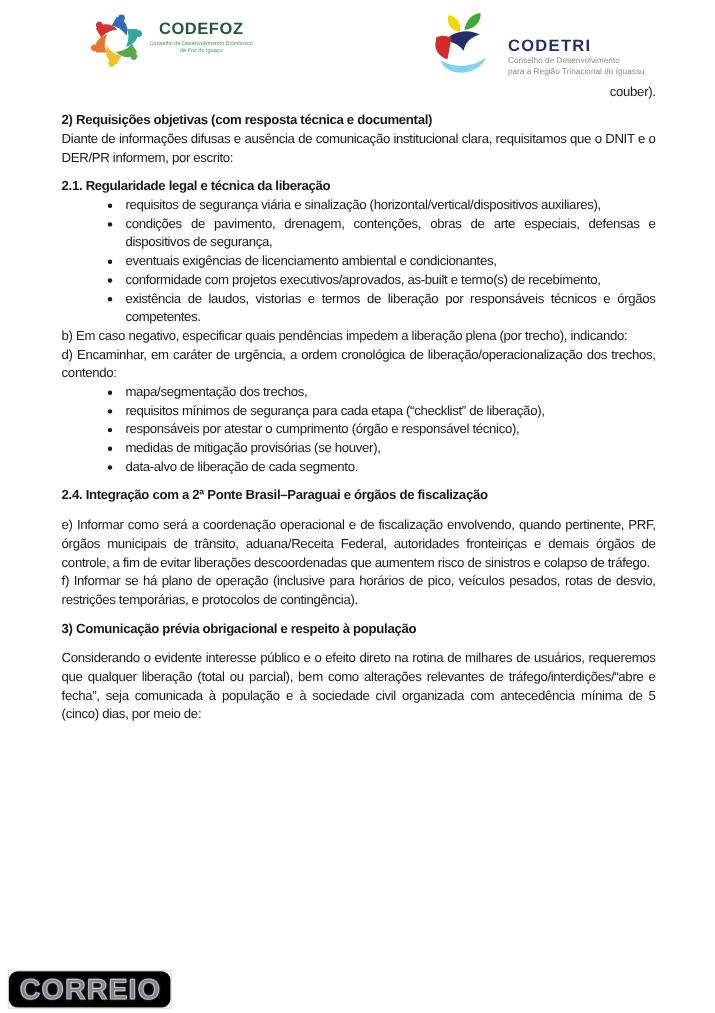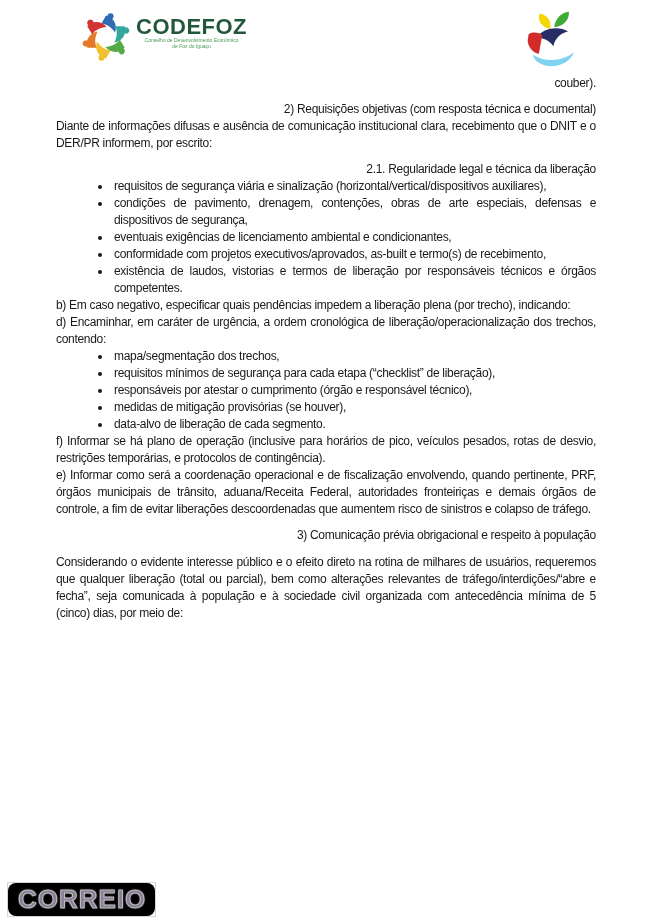--- a/index.html
+++ b/index.html
@@ -13,38 +13,38 @@
     color: #191919;
   }
   
   .logos {
     display: flex; justify-content: space-between; align-items: flex-start;
     padding: 10px 64px 0 78px; height: 62px;
   }
   .logo { display: flex; align-items: flex-start; }
   .codefoz-text { margin-left: 2px; padding-top: 7px; text-align: center; }
   .codefoz-name {
-    font-size: 22px; font-weight: 800; letter-spacing: 0.5px;
+    font-size: 15px; font-weight: 800; letter-spacing: 0.5px;
     color: #23573c; line-height: 20px;
   }
   .codefoz-tagline { font-size: 5px; color: #4a9a55; line-height: 6px; }
   .codetri-text { margin-left: 8px; padding-top: 24px; }
   .codetri-name {
     font-size: 15px; font-weight: 800; letter-spacing: 1.2px;
     color: #272e66; line-height: 16px;
   }
   .codetri-tagline { font-size: 7.5px; color: #8e8e8e; line-height: 9.5px; }
   
   .doc {
     margin: 3px 54px 0 56px;
     font-size: 12px; line-height: 17px; letter-spacing: -0.3px;
     text-align: justify;
   }
   .doc p { margin: 0; }
-  .doc p.heading { font-weight: 400; margin-top: 9px; text-align: right; }
+  .doc p.heading { font-weight: 700; margin-top: 9px; text-align: left; }
   .doc p.heading.gap-after { margin-bottom: 10px; }
   .doc p.align-left { text-align: right; }
   .doc ul.bullets { margin: 0; padding: 0 0 0 56px; list-style: disc; }
   .doc ul.bullets li { padding-left: 2px; text-align: justify; }
   
   .watermark {
     position: absolute; left: 8px; top: 883px;
     display: flex; align-items: stretch;
     font-weight: 700; font-size: 26px; letter-spacing: 1px;
     line-height: 30px;
@@ -113,47 +113,53 @@
     </div>
 
     <div class="logo">
       <svg width="60" height="62" viewBox="0 0 70 70" aria-hidden="true">
         <path d="M28 21 C18 19 13 11 16 3 C26 5 30 13 28 21 Z" fill="#f2d800"></path>
         <path d="M33 19 C34 9 41 2 50 1 C51 10 44 18 33 19 Z" fill="#3faa35"></path>
         <path d="M12 31 C20 20 38 17 49 24 C41 26 34 31 32 41 C27 34 19 31 12 31 Z" fill="#272e66"></path>
         <path d="M3 27 C9 24 15 25 19 28 L15 50 C7 48 2 41 2 34 Z" fill="#d32a2a"></path>
         <path d="M8 51 C22 60 42 59 56 48 C51 62 30 69 16 61 C11 58 9 55 8 51 Z" fill="#7fd2f0"></path>
       </svg>
+      <div class="codetri-text">
+        <div class="codetri-name">CODETRI</div>
+        <div class="codetri-tagline">Conselho de Desenvolvimento</div>
+        <div class="codetri-tagline">para a Região Trinacional do Iguassu</div>
+      </div>
     </div>
 
   </header>
 
   <main class="doc">
       <p class="para align-left">couber).</p>
       <p class="heading">2) Requisições objetivas (com resposta técnica e documental)</p>
-      <p class="para">Diante de informações difusas e ausência de comunicação institucional clara, recebimento que o DNIT e o DER/PR informem, por escrito:</p>
+      <p class="para">Diante de informações difusas e ausência de comunicação institucional clara, requisitamos que o DNIT e o DER/PR informem, por escrito:</p>
       <p class="heading">2.1. Regularidade legal e técnica da liberação</p>
       <ul class="bullets">
         <li>requisitos de segurança viária e sinalização (horizontal/vertical/dispositivos auxiliares),</li>
         <li>condições de pavimento, drenagem, contenções, obras de arte especiais, defensas e dispositivos de segurança,</li>
         <li>eventuais exigências de licenciamento ambiental e condicionantes,</li>
         <li>conformidade com projetos executivos/aprovados, as-built e termo(s) de recebimento,</li>
         <li>existência de laudos, vistorias e termos de liberação por responsáveis técnicos e órgãos competentes.</li>
       </ul>
       <p class="para">b) Em caso negativo, especificar quais pendências impedem a liberação plena (por trecho), indicando:</p>
       <p class="para">d) Encaminhar, em caráter de urgência, a ordem cronológica de liberação/operacionalização dos trechos, contendo:</p>
       <ul class="bullets">
         <li>mapa/segmentação dos trechos,</li>
         <li>requisitos mínimos de segurança para cada etapa (“checklist” de liberação),</li>
         <li>responsáveis por atestar o cumprimento (órgão e responsável técnico),</li>
         <li>medidas de mitigação provisórias (se houver),</li>
         <li>data-alvo de liberação de cada segmento.</li>
       </ul>
+      <p class="heading gap-after">2.4. Integração com a 2ª Ponte Brasil–Paraguai e órgãos de fiscalização</p>
+      <p class="para">e) Informar como será a coordenação operacional e de fiscalização envolvendo, quando pertinente, PRF, órgãos municipais de trânsito, aduana/Receita Federal, autoridades fronteiriças e demais órgãos de controle, a fim de evitar liberações descoordenadas que aumentem risco de sinistros e colapso de tráfego.</p>
       <p class="para">f) Informar se há plano de operação (inclusive para horários de pico, veículos pesados, rotas de desvio, restrições temporárias, e protocolos de contingência).</p>
-      <p class="para">e) Informar como será a coordenação operacional e de fiscalização envolvendo, quando pertinente, PRF, órgãos municipais de trânsito, aduana/Receita Federal, autoridades fronteiriças e demais órgãos de controle, a fim de evitar liberações descoordenadas que aumentem risco de sinistros e colapso de tráfego.</p>
       <p class="heading gap-after">3) Comunicação prévia obrigacional e respeito à população</p>
       <p class="para">Considerando o evidente interesse público e o efeito direto na rotina de milhares de usuários, requeremos que qualquer liberação (total ou parcial), bem como alterações relevantes de tráfego/interdições/“abre e fecha”, seja comunicada à população e à sociedade civil organizada com antecedência mínima de 5 (cinco) dias, por meio de:</p>
     </main>
 
   <div class="watermark">
     <span class="wm-yellow">CORREIO</span>
   </div>
 
 </div>
 

